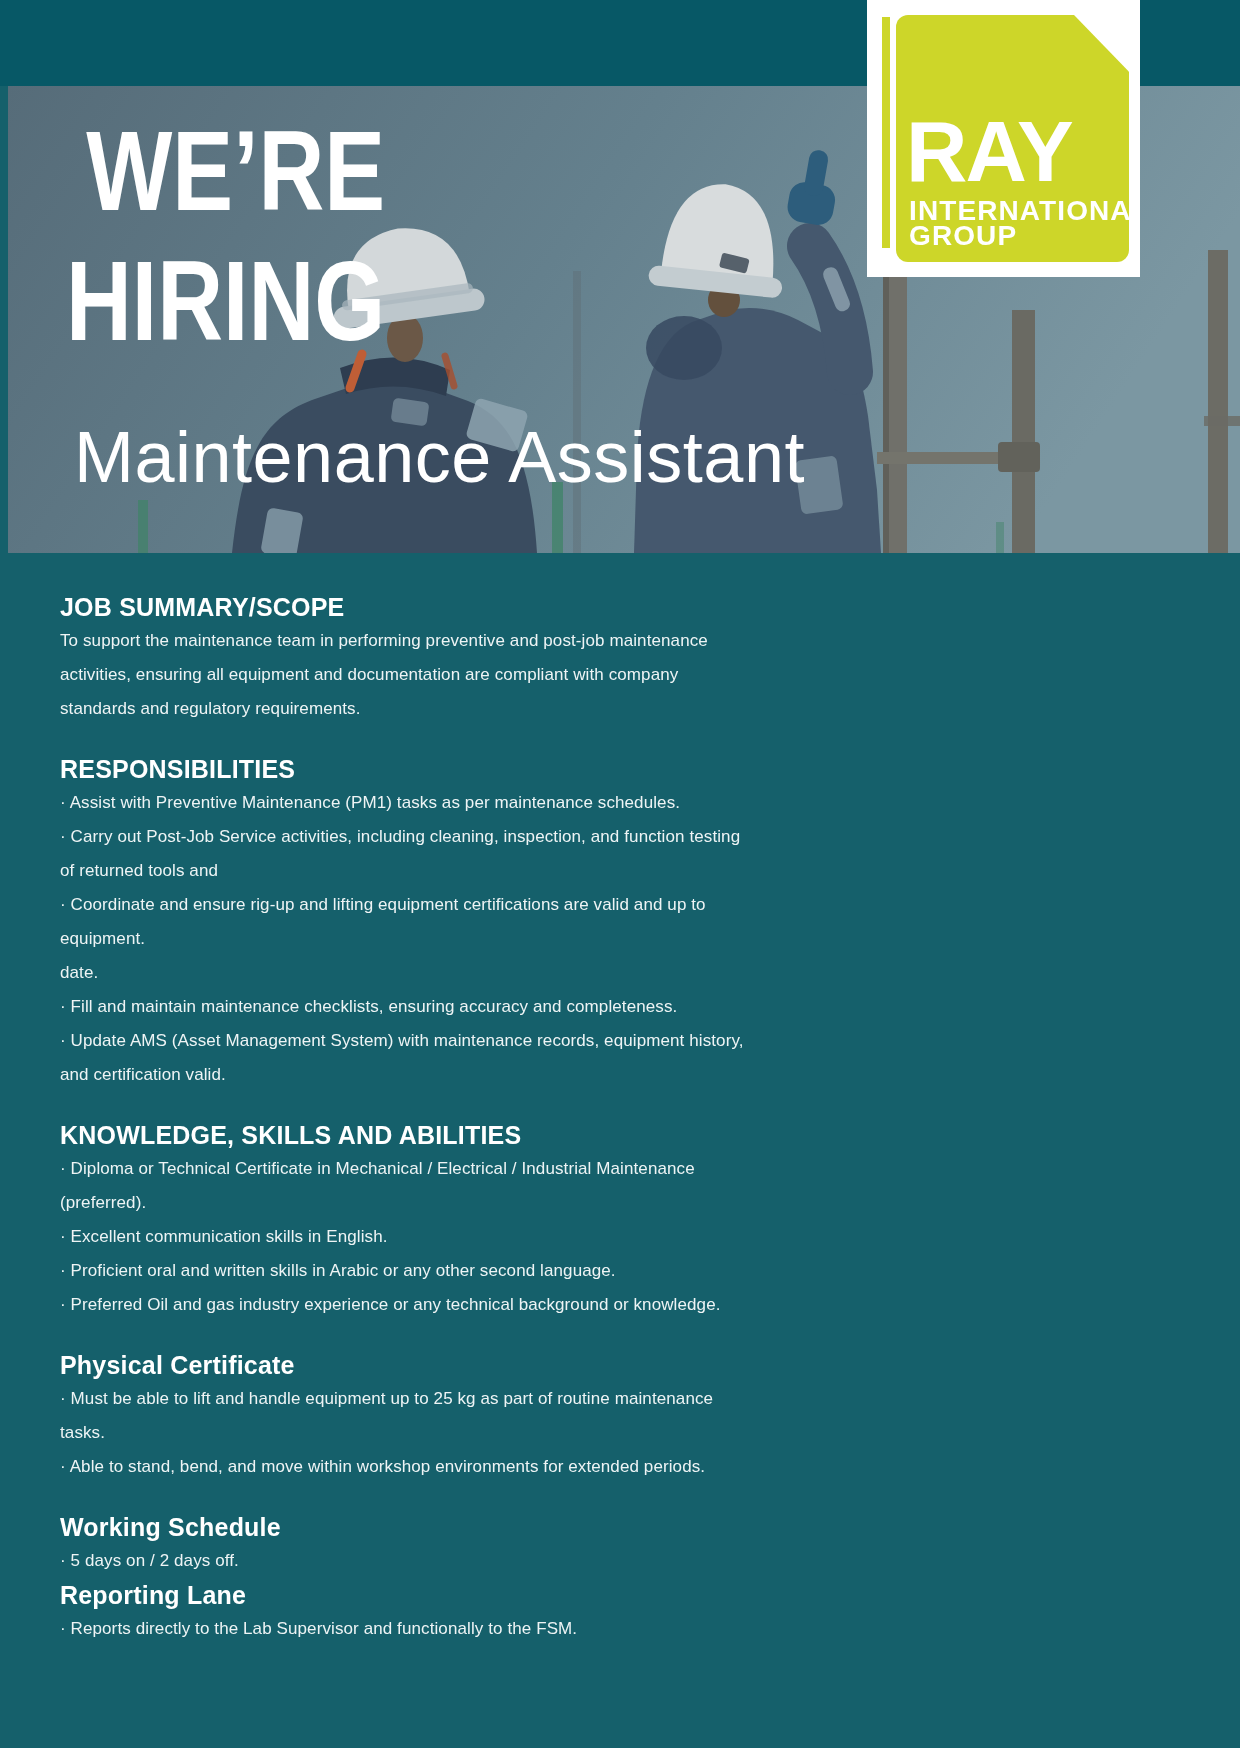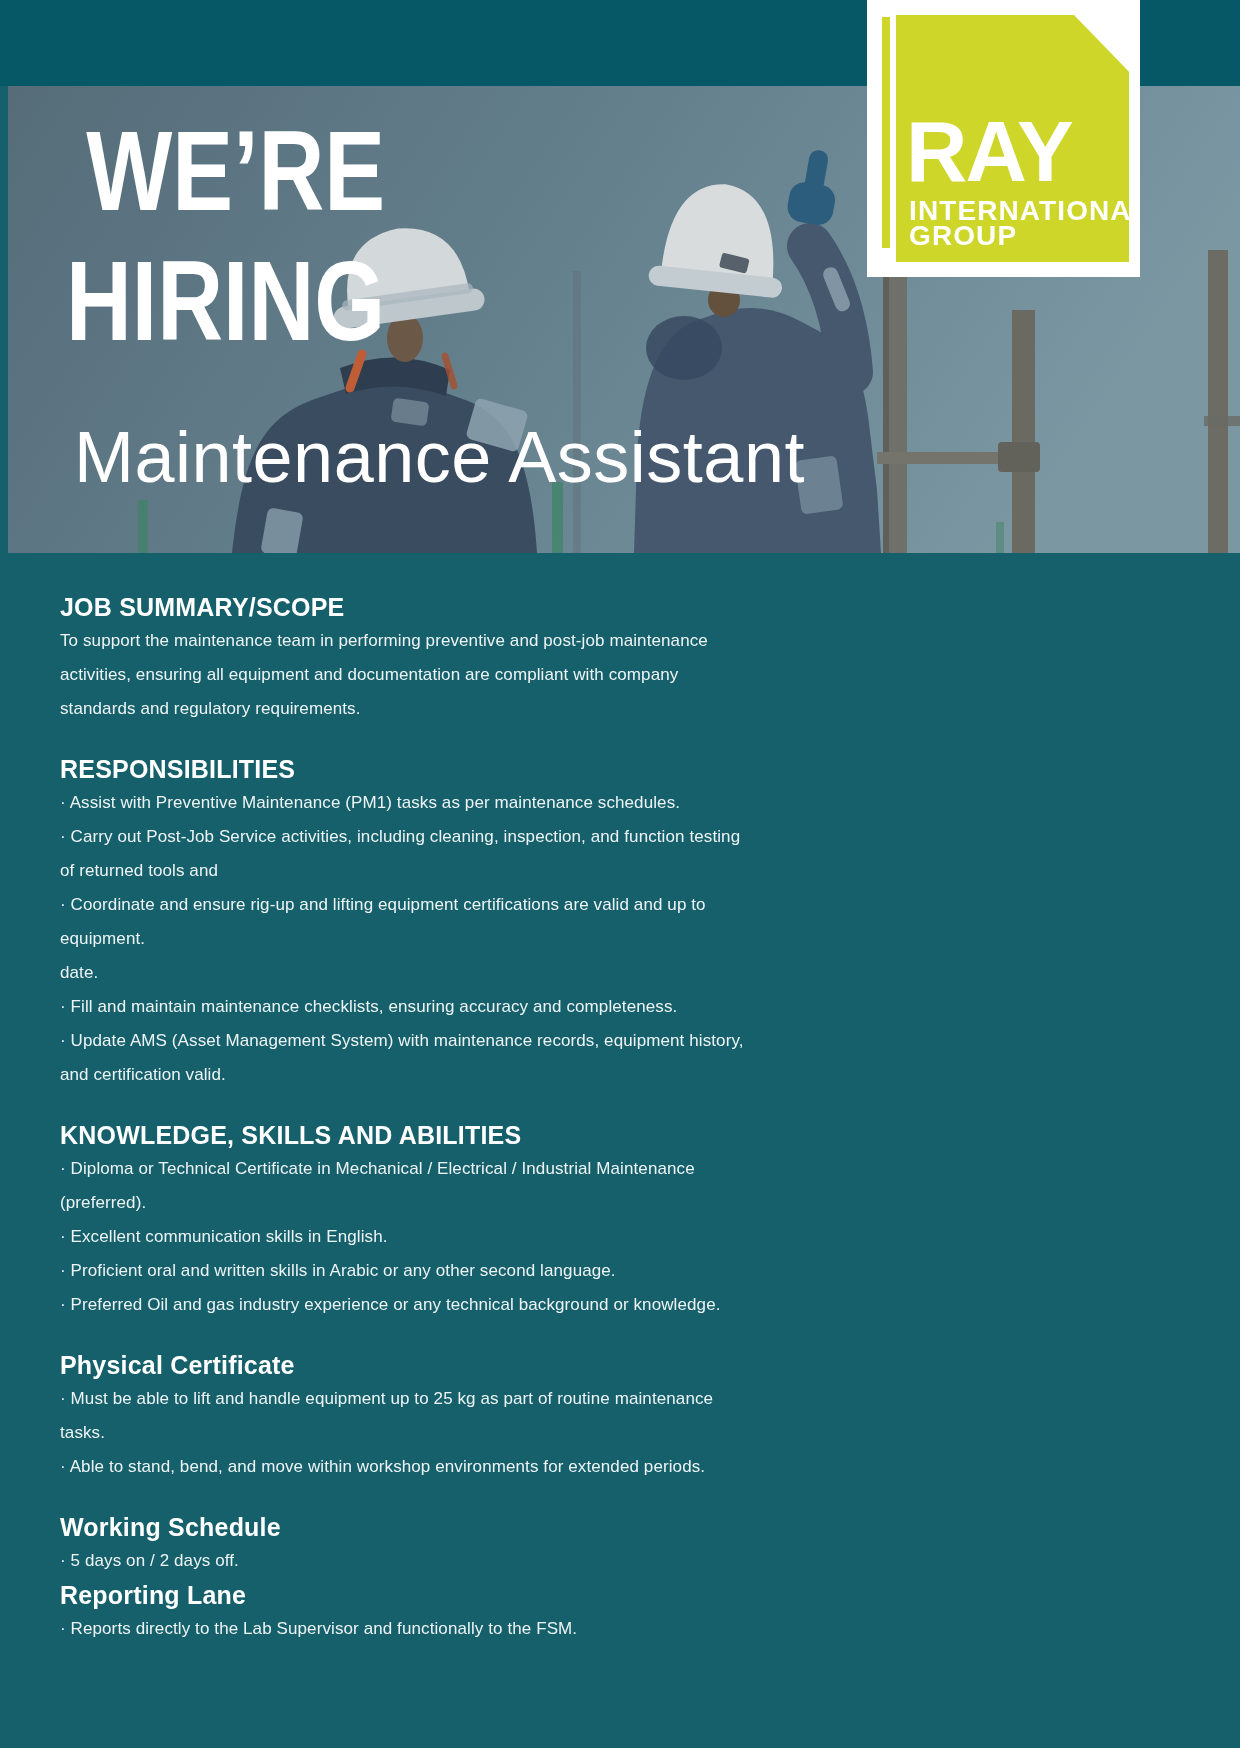--- a/index.html
+++ b/index.html
@@ -24,21 +24,21 @@
   .job-title { position:absolute; left:66px; top:330px; color:#ffffff;
                font-size:72px; font-weight:400; letter-spacing:0.5px;
                white-space:nowrap; }
 
   .logo { position:absolute; top:0; left:867px; width:273px; height:277px;
           background:var(--logo-bg,#ffffff); z-index:5; }
   .logo-stripe { position:absolute; left:15px; top:17px; width:8px; height:231px;
                  background:var(--lime,#cdd629); }
   .logo-main { position:absolute; left:29px; top:15px; width:233px; height:247px;
                background:var(--lime,#cdd629); color:#ffffff;
-               clip-path:polygon(0 0, 76.4% 0, 100% 23%, 100% 100%, 0 100%); }
+               clip-path:polygon(0 0, 76.4% 0, 100% 23%, 100% 100%, 0 100%);border-radius:12px; }
   .logo-ray { position:absolute; left:10px; top:94px; font-size:85px; font-weight:700;
               line-height:85px; letter-spacing:-2px; }
   .logo-sub { position:absolute; left:13px; font-size:28px; font-weight:700;
               line-height:24px; letter-spacing:1.1px; white-space:nowrap; }
   .logo-sub.line1 { top:184px; }
   .logo-sub.line2 { top:209px; }
 
   .details { position:absolute; top:553px; left:0; width:1240px; height:1497px;
              background:var(--body-bg,#15606b); padding:37px 30px 0 60px;
              color:var(--body-text,#eef4f5); }

